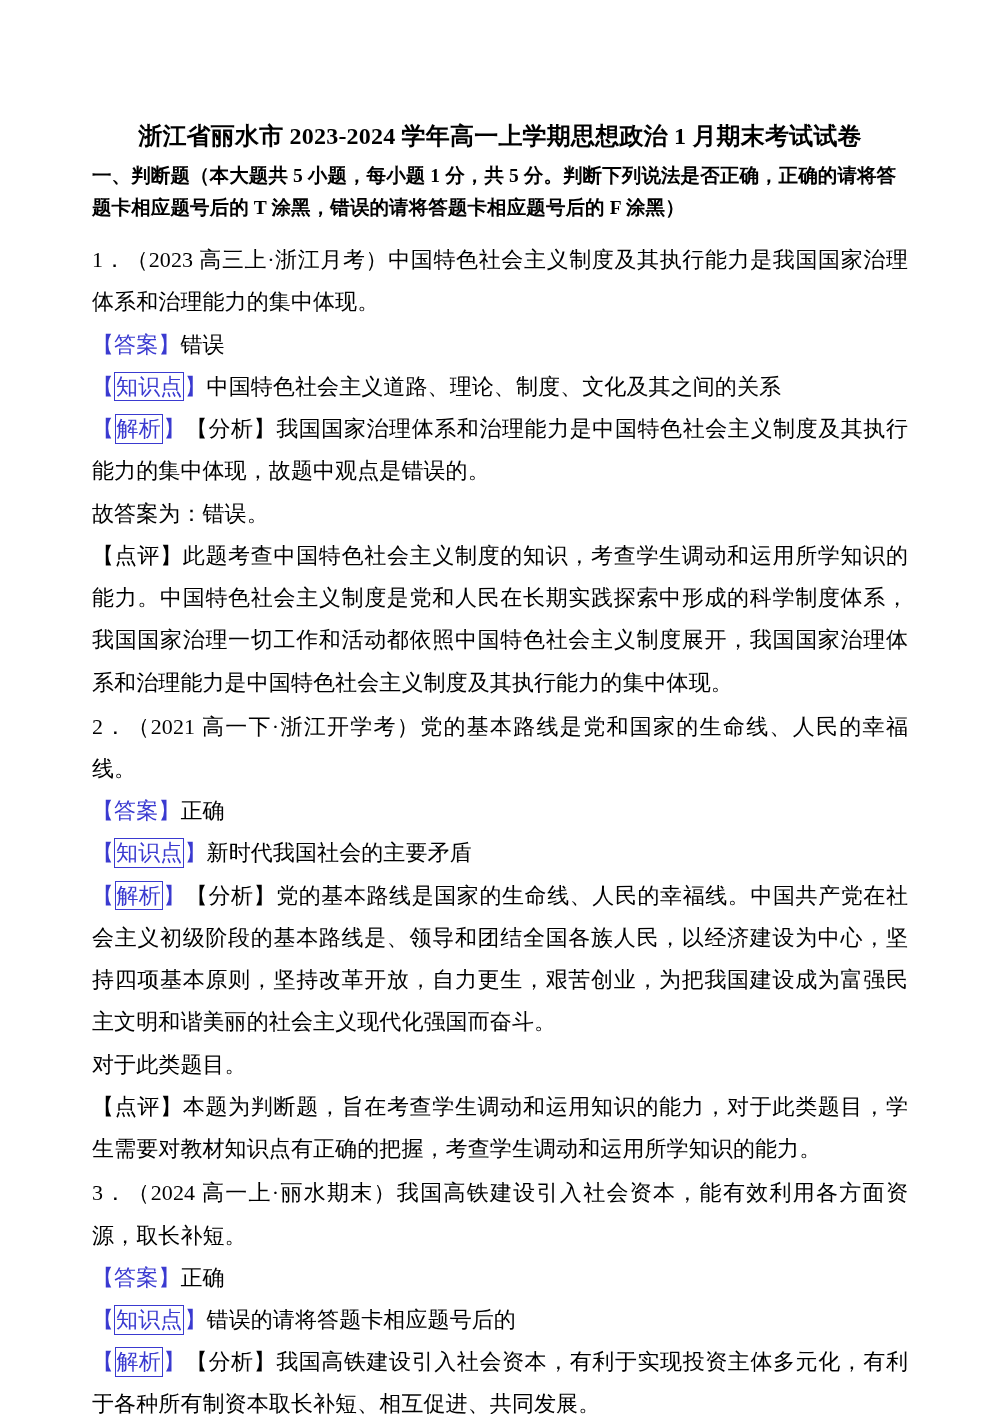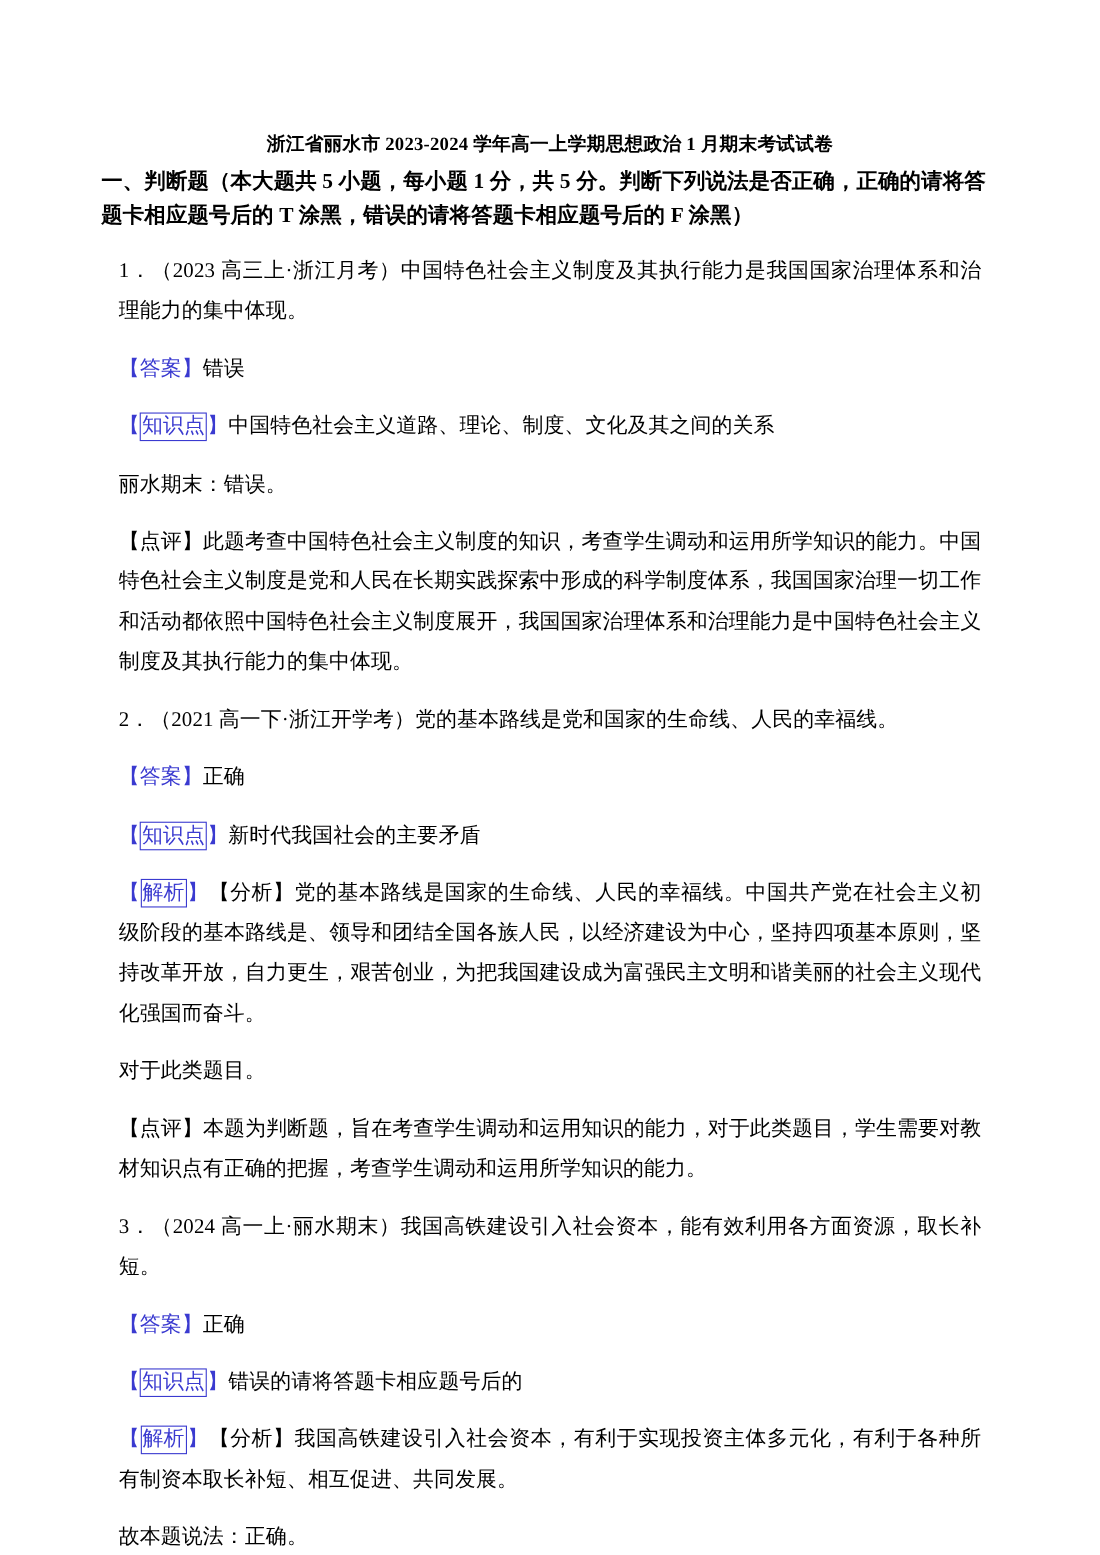--- a/index.html
+++ b/index.html
@@ -15,40 +15,40 @@
   }
   .page {
     width: 1000px;
     height: 1414px;
     box-sizing: border-box;
     padding: 118px 92px 0 92px;
     position: relative;
   }
   .doc-title {
     text-align: center;
-    font-size: 17px;
+    font-size: 24px;
     font-weight: bold;
     letter-spacing: 0.2px;
     margin: 0 0 6px 0;
     line-height: 1.5;
   }
   .section-heading {
     font-size: 19.5px;
     font-weight: bold;
     line-height: 1.62;
     margin: 2px 0 16px 0;
     letter-spacing: 0.1px;
   }
   .q-block {
     margin: 0 0 2px 0;
   }
   .para {
-    font-size: 19px;
+    font-size: 22px;
     line-height: 1.92;
-    margin: 16px;
+    margin: 0;
     text-align: justify;
     letter-spacing: 0.1px;
   }
   .tag {
     color: #3a3ad0;
   }
   .tag-box {
     color: #3a3ad0;
     border: 1px solid #3a3ad0;
     padding: 0 1px;
@@ -65,21 +65,22 @@
 <div class="page">
 
   <div class="doc-title">浙江省丽水市 2023-2024 学年高一上学期思想政治 1 月期末考试试卷</div>
 
   <div class="section-heading">一、判断题（本大题共 5 小题，每小题 1 分，共 5 分。判断下列说法是否正确，正确的请将答题卡相应题号后的 T 涂黑，错误的请将答题卡相应题号后的 F 涂黑）</div>
 
   <div class="q-block">
     <p class="para"><span class="q-num">1</span><span>．（2023 高三上·浙江月考）中国特色社会主义制度及其执行能力是我国国家治理体系和治理能力的集中体现。</span></p>
     <p class="para"><span class="tag">【答案】</span><span>错误</span></p>
     <p class="para"><span class="tag">【</span><span class="tag-box">知识点</span><span class="tag">】</span><span>中国特色社会主义道路、理论、制度、文化及其之间的关系</span></p>
-    <p class="para">丽水期末：错误。</p>
+    <p class="para"><span class="tag">【</span><span class="tag-box">解析</span><span class="tag">】</span><span>【分析】</span><span>我国国家治理体系和治理能力是中国特色社会主义制度及其执行能力的集中体现，故题中观点是错误的。</span></p>
+    <p class="para">故答案为：错误。</p>
     <p class="para"><span>【点评】</span><span>此题考查中国特色社会主义制度的知识，考查学生调动和运用所学知识的能力。中国特色社会主义制度是党和人民在长期实践探索中形成的科学制度体系，我国国家治理一切工作和活动都依照中国特色社会主义制度展开，我国国家治理体系和治理能力是中国特色社会主义制度及其执行能力的集中体现。</span></p>
   </div>
 
   <div class="q-block">
     <p class="para"><span class="q-num">2</span><span>．（2021 高一下·浙江开学考）党的基本路线是党和国家的生命线、人民的幸福线。</span></p>
     <p class="para"><span class="tag">【答案】</span><span>正确</span></p>
     <p class="para"><span class="tag">【</span><span class="tag-box">知识点</span><span class="tag">】</span><span>新时代我国社会的主要矛盾</span></p>
     <p class="para"><span class="tag">【</span><span class="tag-box">解析</span><span class="tag">】</span><span>【分析】</span><span>党的基本路线是国家的生命线、人民的幸福线。中国共产党在社会主义初级阶段的基本路线是、领导和团结全国各族人民，以经济建设为中心，坚持四项基本原则，坚持改革开放，自力更生，艰苦创业，为把我国建设成为富强民主文明和谐美丽的社会主义现代化强国而奋斗。</span></p>
     <p class="para">对于此类题目。</p>
     <p class="para"><span>【点评】</span><span>本题为判断题，旨在考查学生调动和运用知识的能力，对于此类题目，学生需要对教材知识点有正确的把握，考查学生调动和运用所学知识的能力。</span></p>

